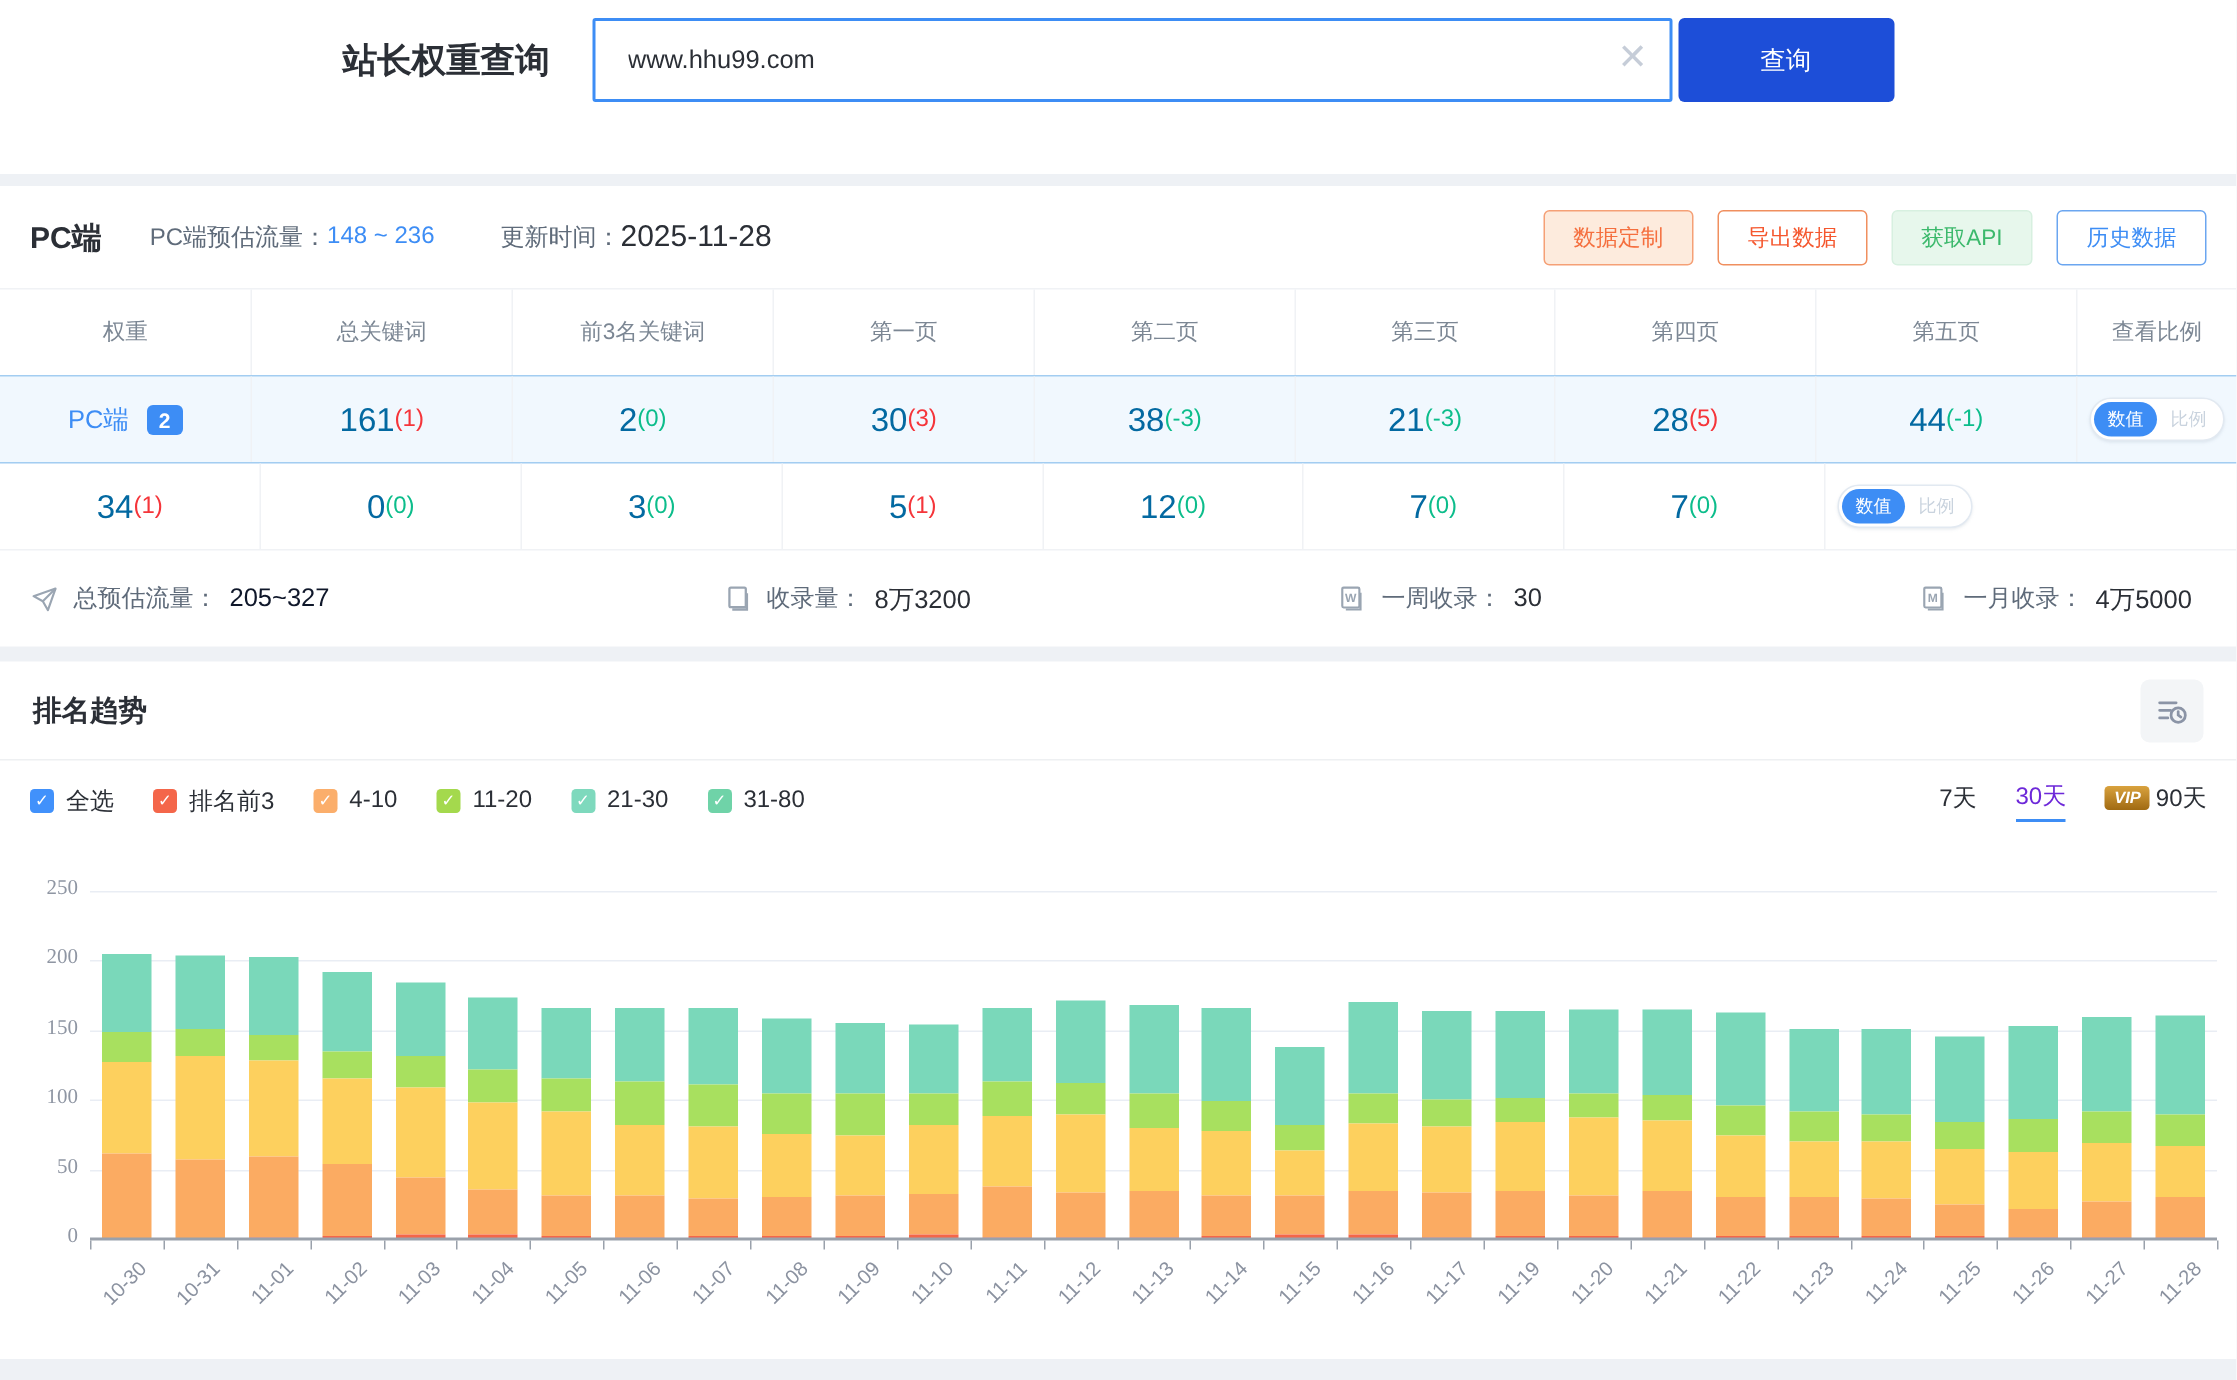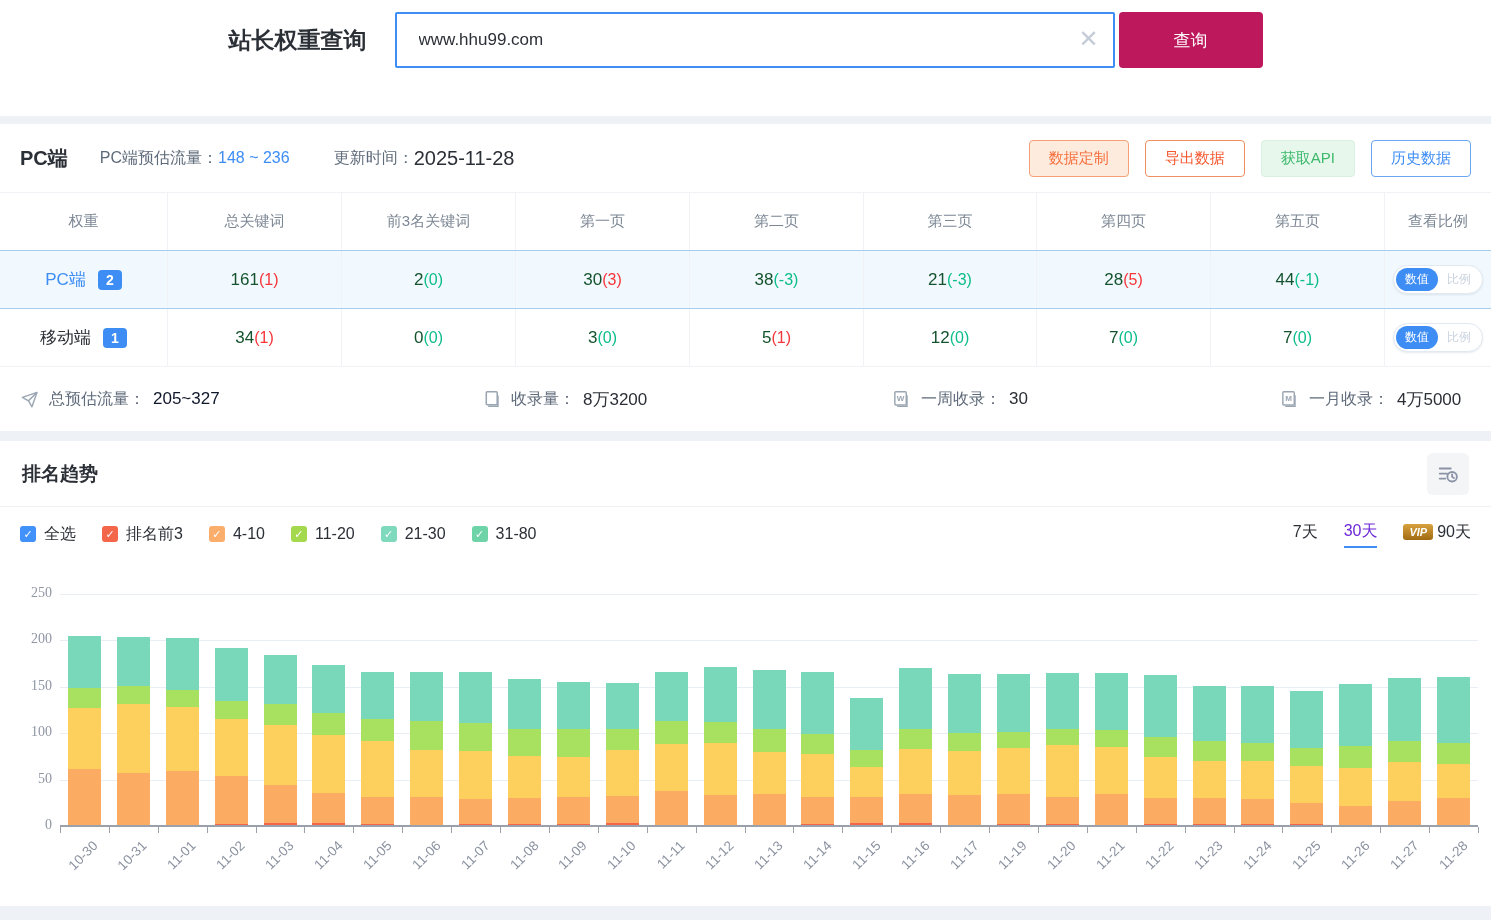--- a/index.html
+++ b/index.html
@@ -9,21 +9,21 @@
 
   
   .top-card { height:116px; }
   .search-row { display:flex; align-items:center; justify-content:center; padding-top:12px; }
   .page-title { font-size:23px; font-weight:bold; color:#2b2f36; margin-right:28px; }
   .search-box { position:relative; width:720px; }
   .search-box input { width:100%; height:56px; border:2px solid #3d8df5; border-radius:2px;
       font-size:17px; color:#2b2f36; padding:0 46px 0 22px; outline:none;
       font-family:"Liberation Sans","DejaVu Sans",sans-serif; }
   .clear-x { position:absolute; right:16px; top:13px; font-size:24px; color:#c6cdd8; cursor:pointer; line-height:1.2; }
-  .query-btn { width:144px; height:56px; margin-left:4px; background:#be185d; color:#fff; border:none;
+  .query-btn { width:144px; height:56px; margin-left:4px; background:#1d4ed8; color:#fff; border:none;
       border-radius:4px; font-size:17px; cursor:pointer; font-family:inherit; }
 
   
   .pc-card { margin-top:8px; }
   .pc-info { display:flex; align-items:center; height:68px; padding:0 20px; }
   .pc-title { font-size:20px; font-weight:bold; margin-right:32px; }
   .info-label { font-size:16px; color:#5f6b7a; }
   .info-val-blue { font-size:16px; color:#3d8df5; }
   .info-val { font-size:20px; color:#2b2f36; }
   .info-gap { margin-right:44px; }
@@ -38,21 +38,21 @@
   .trow { display:flex; align-items:stretch; }
   .tcell { display:flex; align-items:center; justify-content:center; height:57px;
       border-right:1px solid #f0f2f5; }
   .tcell:last-child { border-right:none; }
   .thead .tcell { color:#7c8794; font-size:15px; }
   .trow-pc { background:#f1f8fe; border-top:1px solid #a3cdf1; border-bottom:1px solid #a3cdf1; }
   .row-name { font-size:17px; color:#2b2f36; }
   .row-name.blue { color:#3d8df5; }
   .badge { display:inline-block; margin-left:12px; background:#3d8df5; color:#fff; font-size:14px;
       font-weight:bold; border-radius:4px; padding:2px 8px; }
-  .num { font-size:17px; color:#14532d; }
+  .num { font-size:22px; color:#0369a1; }
   .delta { font-size:16px; }
   .d-red { color:#f5353a; }
   .d-green { color:#0cbd8b; }
   .toggle { display:flex; align-items:center; border:1px solid #e2e9f1; border-radius:999px;
       background:#fff; padding:2px; cursor:pointer; box-shadow:0 1px 2px rgba(160,175,190,.25); }
   .t-on { background:#3d8df5; color:#fff; font-size:12px; padding:3px 9px; border-radius:999px; }
   .t-off { color:#c9d3de; font-size:12px; padding:3px 9px; }
 
   .summary { display:flex; align-items:center; height:65px; border-top:1px solid #f0f2f5; padding:0 20px; }
   .sum-item { display:flex; align-items:center; }
@@ -164,24 +164,20 @@
           <span class="delta d-green">(-1)</span>
         </div>
         <div class="tcell" style="width: 106px;">
           <span class="toggle">
             <span class="t-on">数值</span>
             <span class="t-off">比例</span>
           </span>
         </div>
       </div>
       <div class="trow">
-        <div class="tcell" style="width: 168px;">
-          <span class="row-name">移动端</span>
-          <span class="badge">1</span>
-        </div>
         <div class="tcell" style="width: 174px;">
           <span class="num">34</span>
           <span class="delta d-red">(1)</span>
         </div>
         <div class="tcell" style="width: 174px;">
           <span class="num">0</span>
           <span class="delta d-green">(0)</span>
         </div>
         <div class="tcell" style="width: 174px;">
           <span class="num">3</span>

